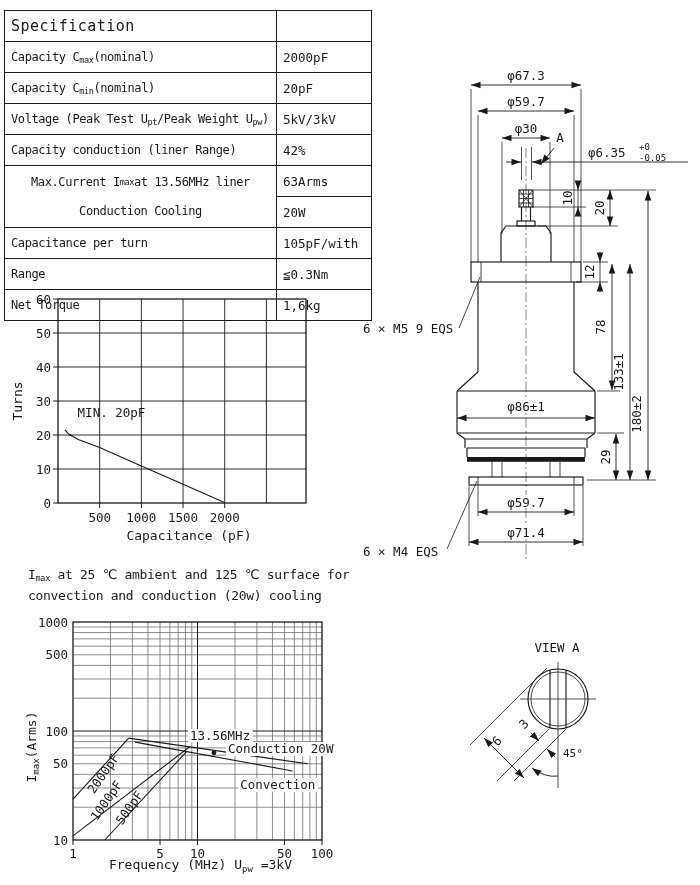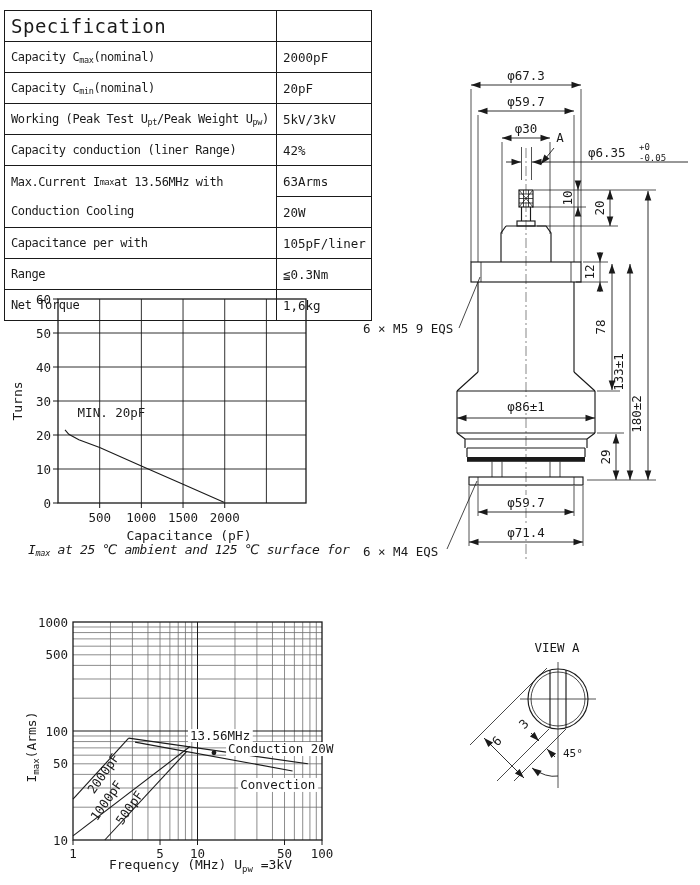--- a/index.html
+++ b/index.html
@@ -3,27 +3,27 @@
 <meta charset="utf-8">
 <style>
   html,body{margin:0;padding:0;background:#fff;}
   .page{position:relative;width:700px;height:885px;background:#fff;overflow:hidden;
         font-family:"DejaVu Sans Mono","DejaVu Sans",monospace;color:#1a1a1a;}
   
   #spec-table{position:absolute;left:4px;top:10px;width:368px;border-collapse:collapse;
               table-layout:fixed;}
   #spec-table td{border:1.4px solid #1a1a1a;padding:0 6px;height:30px;vertical-align:middle;
                  font-size:12px;letter-spacing:-0.4px;white-space:nowrap;overflow:hidden;}
-  #spec-table td.hdr{font-size:19px;letter-spacing:0.5px;}
+  #spec-table td.hdr{font-size:15px;letter-spacing:0.5px;}
   #spec-table td.val{font-size:12.5px;letter-spacing:0;}
   #spec-table .sub{font-size:8.5px;vertical-align:-2px;}
-  #spec-table .mline{height:29px;display:flex;align-items:center;}
+  #spec-table .mline{height:29px;display:flex;align-items:center;justify-content:center;}
   
-  #caption{position:absolute;left:28px;top:541px;width:340px;font-size:13px;line-height:17px;
-           letter-spacing:-0.3px;font-style:italic;}
+  #caption{position:absolute;left:28px;top:566px;width:340px;font-size:13px;line-height:17px;
+           letter-spacing:-0.3px;}
   #caption .sub{font-size:8.5px;vertical-align:-2px;}
   
   #chart1{position:absolute;left:8px;top:290px;width:352px;height:265px;}
   #chart2{position:absolute;left:8px;top:610px;width:352px;height:272px;}
   #chart1 text,#chart2 text,#drawing text{fill:#1a1a1a;font-family:"DejaVu Sans Mono","DejaVu Sans",monospace;}
   
   #drawing{position:absolute;left:350px;top:40px;width:350px;height:780px;}
   #drawing .out{stroke:#1a1a1a;stroke-width:1.15;fill:none;}
   #drawing .thin{stroke:#1a1a1a;stroke-width:0.8;fill:none;}
   #drawing .ext{stroke:#1a1a1a;stroke-width:0.75;fill:none;}
@@ -54,46 +54,46 @@
     <tbody>
         <tr>
           <td><span>Capacity C</span><span class="sub">max</span><span>(nominal)</span></td>
           <td class="val">2000pF</td>
         </tr>
         <tr>
           <td><span>Capacity C</span><span class="sub">min</span><span>(nominal)</span></td>
           <td class="val">20pF</td>
         </tr>
         <tr>
-          <td><span>Working (Peak Test U</span><span class="sub">pt</span><span>/Peak Weight U</span><span class="sub">pw</span><span>)</span></td>
+          <td><span>Voltage (Peak Test U</span><span class="sub">pt</span><span>/Peak Weight U</span><span class="sub">pw</span><span>)</span></td>
           <td class="val">5kV/3kV</td>
         </tr>
         <tr>
           <td><span>Capacity conduction (liner Range)</span></td>
           <td class="val">42%</td>
         </tr>
         <tr>
           <td rowspan="2">
             <div class="mline">
               <span>Max.Current I</span>
               <span class="sub">max</span>
-              <span> at 13.56MHz with</span>
+              <span> at 13.56MHz liner</span>
             </div>
             <div class="mline">
               <span>Conduction Cooling</span>
             </div>
           </td>
           <td class="val">63Arms</td>
         </tr>
         <tr>
           <td class="val">20W</td>
         </tr>
         <tr>
-          <td><span>Capacitance per with</span></td>
-          <td class="val">105pF/liner</td>
+          <td><span>Capacitance per turn</span></td>
+          <td class="val">105pF/with</td>
         </tr>
         <tr>
           <td><span>Range</span></td>
           <td class="val">≦0.3Nm</td>
         </tr>
         <tr>
           <td><span>Net Torque</span></td>
           <td class="val">1,6kg</td>
         </tr>
       </tbody>
@@ -138,20 +138,21 @@
       <text x="51" y="337.5" font-size="12.5" text-anchor="end" fill="#1a1a1a">50</text>
       <text x="51" y="303.5" font-size="12.5" text-anchor="end" fill="#1a1a1a">60</text>
       <polyline points="65.00235294117647,429.9 68.83697478991597,434.32 78.84033613445378,439.76 99.68067226890756,447.58 141.3613445378151,465.94 183.0420168067227,484.3 223.8890756302521,502.32" fill="none" stroke="#1a1a1a" stroke-width="1.1"></polyline>
       <text x="77.58991596638656" y="416.98" font-size="12.5" text-anchor="start" fill="#1a1a1a">MIN. 20pF</text>
       <text x="22" y="401" font-size="13" text-anchor="middle" fill="#1a1a1a" transform="rotate(-90 22 401)">Turns</text>
       <text x="189" y="540" font-size="13" text-anchor="middle" fill="#1a1a1a">Capacitance (pF)</text>
     </svg>
 
   <div id="caption">
     <div id="cap-line1"><span>I</span><span class="sub">max</span><span> at 25 ℃ ambient and 125 ℃ surface for</span></div>
+    <div id="cap-line2"><span>convection and conduction (20w) cooling</span></div>
   </div>
 
   <svg id="chart2" viewBox="8 610 352 272">
       <g stroke="#6e6e6e" stroke-width="0.8">
         <line x1="110.47823446016565" y1="622" x2="110.47823446016565" y2="840"></line>
         <line x1="132.40159621259798" y1="622" x2="132.40159621259798" y2="840"></line>
         <line x1="147.9564689203313" y1="622" x2="147.9564689203313" y2="840"></line>
         <line x1="160.02176553983435" y1="622" x2="160.02176553983435" y2="840"></line>
         <line x1="169.87983067276363" y1="622" x2="169.87983067276363" y2="840"></line>
         <line x1="178.21470598177496" y1="622" x2="178.21470598177496" y2="840"></line>

